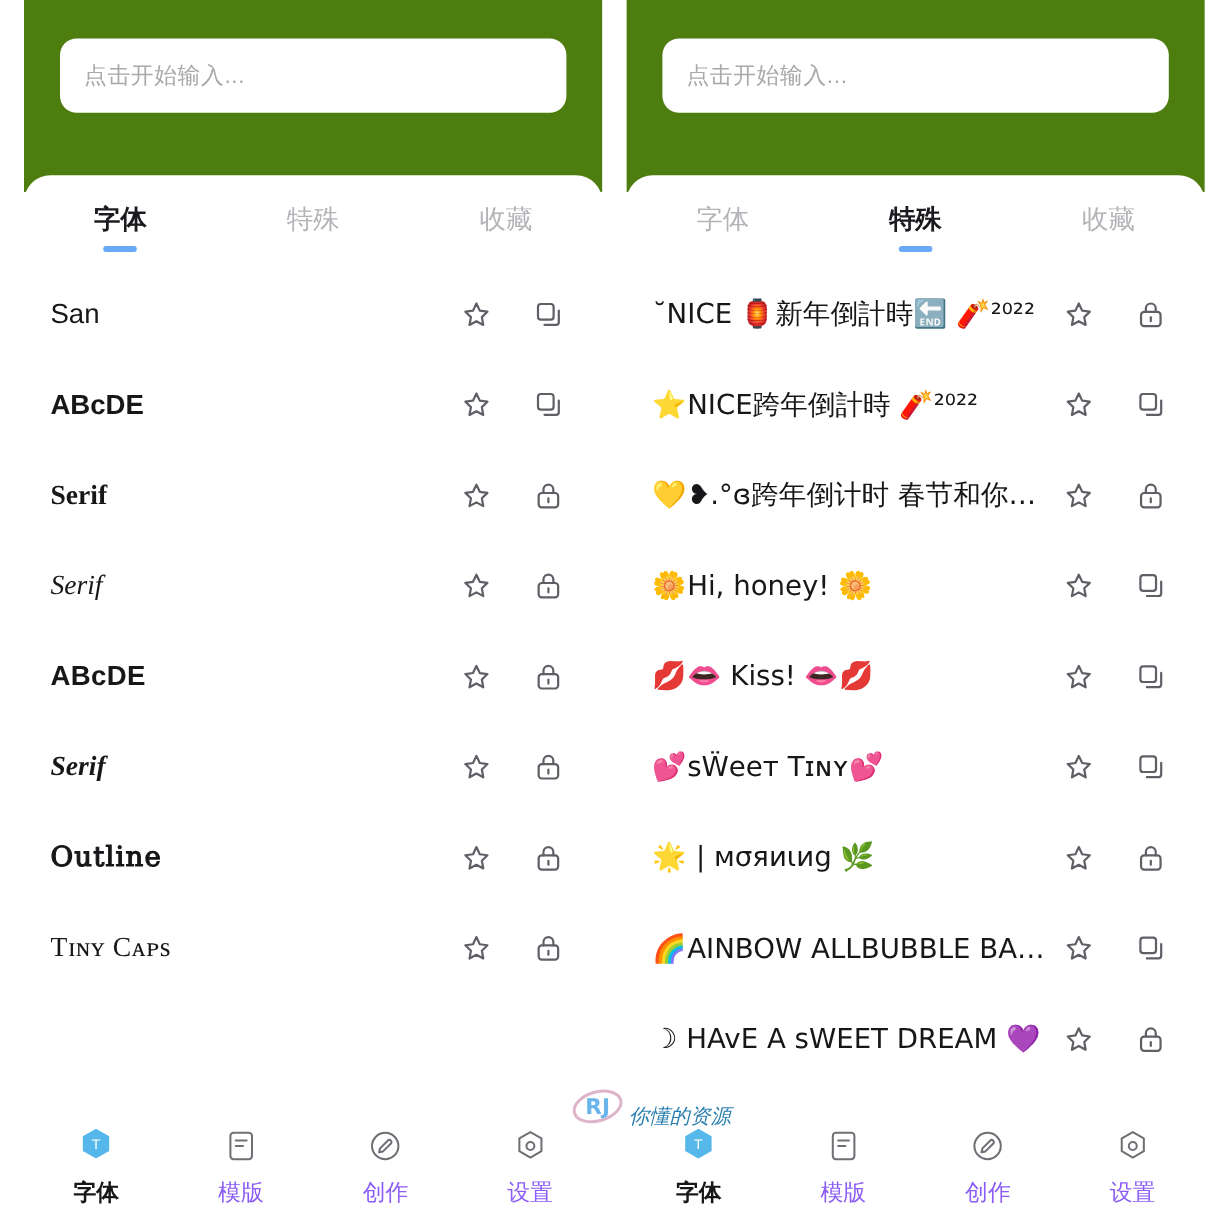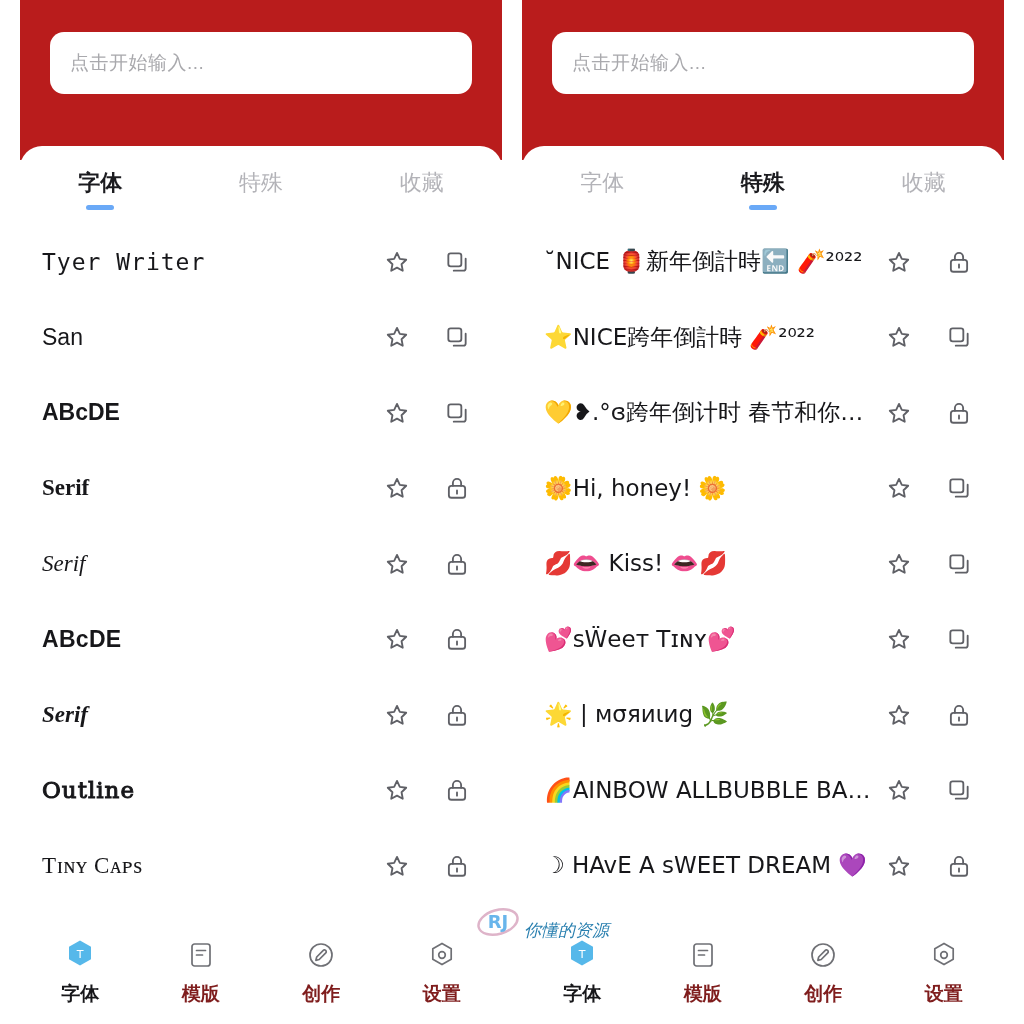--- a/index.html
+++ b/index.html
@@ -17,21 +17,21 @@
     height:1024px;
     background:#ffffff;
     overflow:hidden;
   }
   .panel.left{margin-left:20px;}
   .panel.right{margin-left:20px;}
 
   
   .header{
     position:relative;
-    background:#b91c1c;
+    background:#4d7c0f;
     height:160px;
     border-radius:0 0 0 0;
   }
   .header-inner{
     padding:32px 30px 0 30px;
   }
   .search-box{
     height:62px;
     background:#ffffff;
     border-radius:14px;
@@ -151,23 +151,22 @@
   .nav-item{
     flex:1;
     display:flex;
     flex-direction:column;
     align-items:center;
     gap:9px;
     cursor:pointer;
   }
   .nav-item .nlabel{
     font-size:19px;
-    color:#7f1d1d;
+    color:#8b5cf6;
     font-family:"DejaVu Sans","Liberation Sans",sans-serif;
-    font-weight:bold;
   }
   .nav-item.active .nlabel{color:#17171a;font-weight:bold;}
   .nav-ico{width:34px;height:34px;display:block;}
   .nav-ico svg{display:block;width:34px;height:34px;}
   .home-ind{
     position:absolute;
     bottom:16px;
     left:50%;
     transform:translateX(-50%);
     width:268px;height:5px;
@@ -226,36 +225,20 @@
 
         </div>
         <div class="tab">
           <div class="tl">收藏</div>
 
         </div>
       </div>
 
       <div class="list" id="list-left">
           <div class="row">
-            <div class="label f-mono">Tyer Writer</div>
-            <div class="acts">
-              <span class="ico">
-                <svg viewBox="0 0 24 24">
-                  <path fill="none" stroke="#5f6066" stroke-width="1.7" stroke-linecap="round" stroke-linejoin="round" d="M12 3.6l2.6 5.5 5.9.8-4.3 4.2 1.1 6-5.3-2.9-5.3 2.9 1.1-6L3.5 9.9l5.9-.8z"></path>
-                </svg>
-              </span>
-              <span class="ico">
-                <svg viewBox="0 0 24 24">
-                  <rect fill="none" stroke="#5f6066" stroke-width="1.7" stroke-linecap="round" stroke-linejoin="round" x="4" y="4" width="12" height="12" rx="2.2"></rect>
-                  <path fill="none" stroke="#5f6066" stroke-width="1.7" stroke-linecap="round" stroke-linejoin="round" d="M9 20h9a2 2 0 0 0 2-2V9"></path>
-                </svg>
-              </span>
-            </div>
-          </div>
-          <div class="row">
             <div class="label f-sans">San</div>
             <div class="acts">
               <span class="ico">
                 <svg viewBox="0 0 24 24">
                   <path fill="none" stroke="#5f6066" stroke-width="1.7" stroke-linecap="round" stroke-linejoin="round" d="M12 3.6l2.6 5.5 5.9.8-4.3 4.2 1.1 6-5.3-2.9-5.3 2.9 1.1-6L3.5 9.9l5.9-.8z"></path>
                 </svg>
               </span>
               <span class="ico">
                 <svg viewBox="0 0 24 24">
                   <rect fill="none" stroke="#5f6066" stroke-width="1.7" stroke-linecap="round" stroke-linejoin="round" x="4" y="4" width="12" height="12" rx="2.2"></rect>

